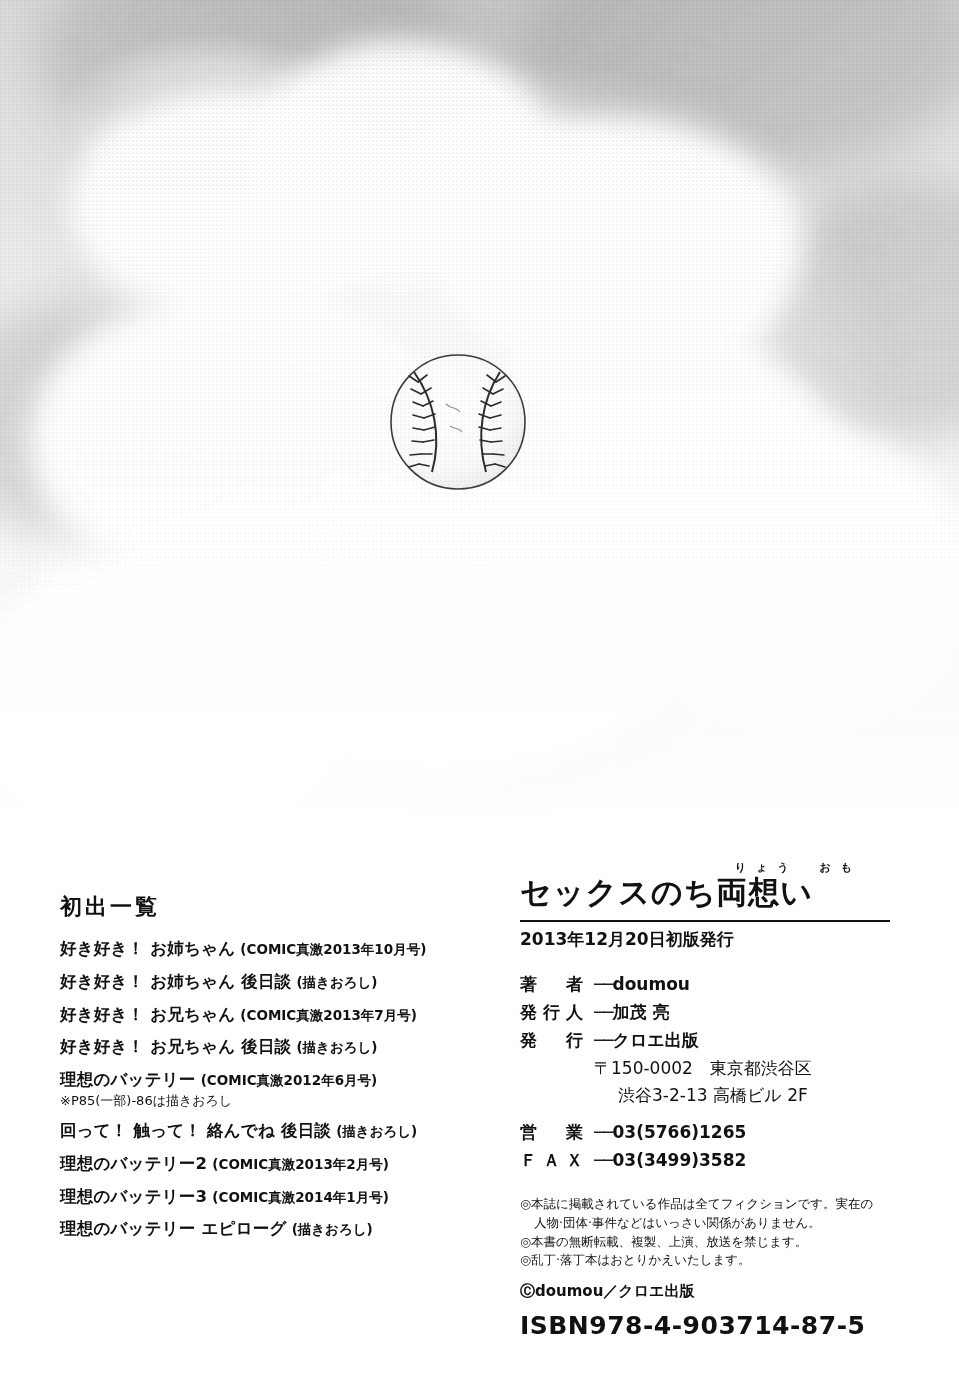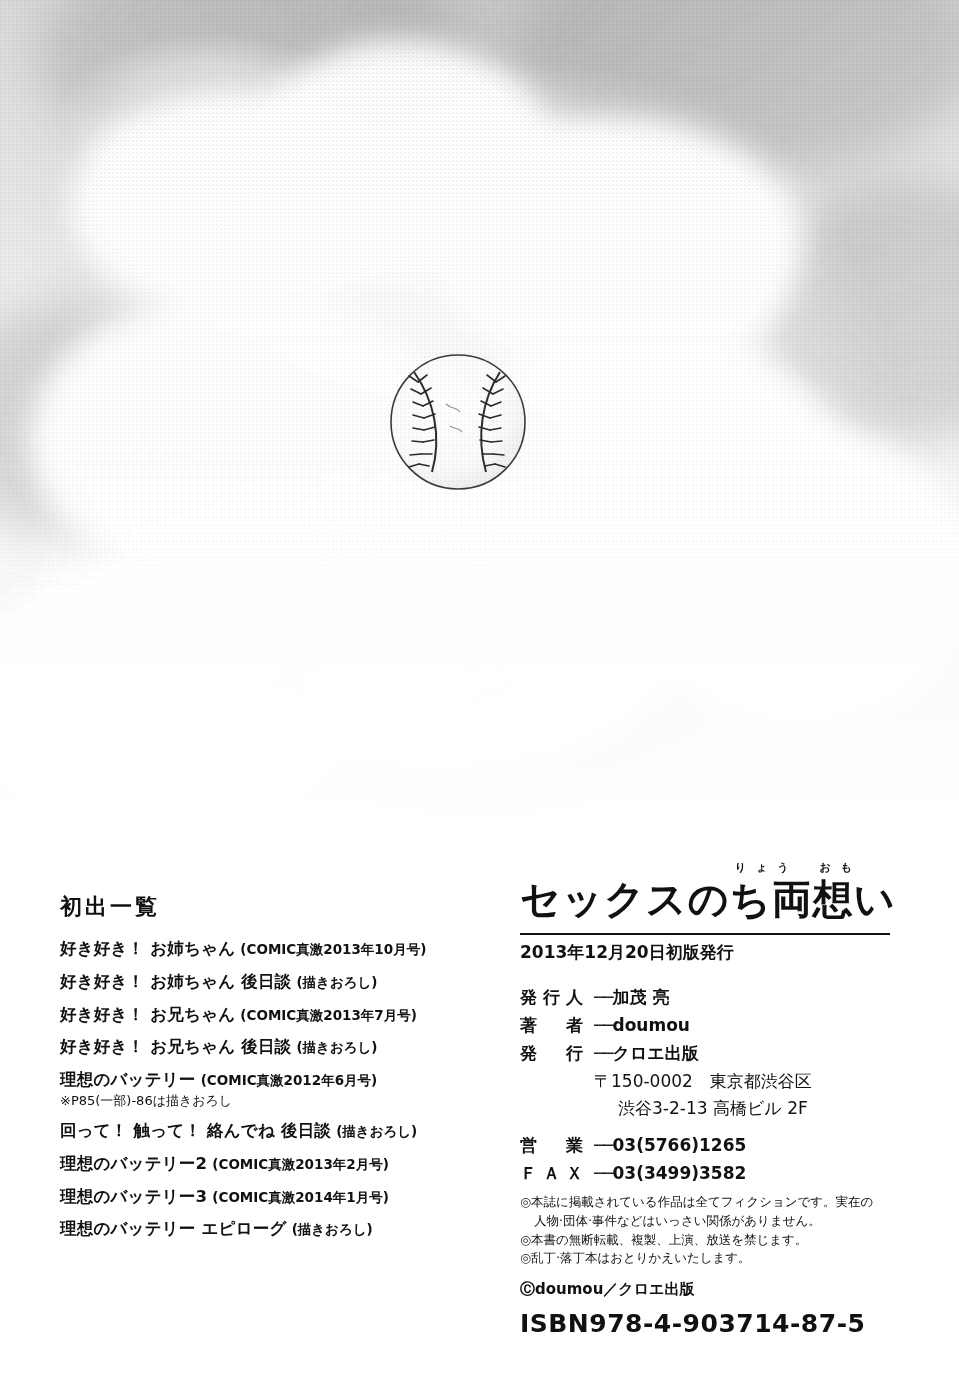--- a/index.html
+++ b/index.html
@@ -142,21 +142,21 @@
     top: 0px;
     font-size: 11px;
     letter-spacing: 10px;
     font-weight: bold;
     color: #111;
     margin-left: 16px;
   }
   .book-title {
     font-family: "DejaVu Sans", "Liberation Sans", sans-serif;
     font-weight: bold;
-    font-size: 40px;
+    font-size: 31px;
     letter-spacing: 1px;
     margin: 0;
     white-space: nowrap;
   }
   .title-rule {
     border: none;
     border-top: 2px solid #111;
     margin: 6px 0 6px 0;
     width: 370px;
   }
@@ -182,21 +182,21 @@
   .addr-line {
     font-size: 17px;
     font-weight: normal;
     margin-bottom: 4px;
     padding-left: 74px;
     white-space: nowrap;
   }
   .addr-line.indent2 { padding-left: 98px; }
   .tel-block { margin-top: 14px; }
   .legal {
-    margin-top: 8px;
+    margin-top: 23px;
     font-size: 12.5px;
     line-height: 1.5;
   }
   .legal div { white-space: nowrap; }
   .legal .cont { padding-left: 14px; }
   .copyright {
     margin-top: 12px;
     font-size: 15px;
     font-weight: bold;
   }
@@ -340,24 +340,24 @@
 
     <div class="right-col">
       <div class="book-title-wrap">
         <div class="ruby-row">りょう　おも</div>
         <h1 class="book-title">セックスのち両想い</h1>
       </div>
       <hr class="title-rule">
       <p class="pubdate">2013年12月20日初版発行</p>
 
       <div class="imprint-row">
+        <span class="lbl">著　者</span><span class="dash">──</span><span>doumou</span>
+      </div>
+      <div class="imprint-row">
         <span class="lbl">発行人</span><span class="dash">──</span><span>加茂 亮</span>
-      </div>
-      <div class="imprint-row">
-        <span class="lbl">著　者</span><span class="dash">──</span><span>doumou</span>
       </div>
       <div class="imprint-row">
         <span class="lbl">発　行</span><span class="dash">──</span><span>クロエ出版</span>
       </div>
 
       <div class="addr-line">〒150-0002　東京都渋谷区</div>
       <div class="addr-line indent2">渋谷3-2-13 高橋ビル 2F</div>
 
       <div class="tel-block">
         <div class="imprint-row">

